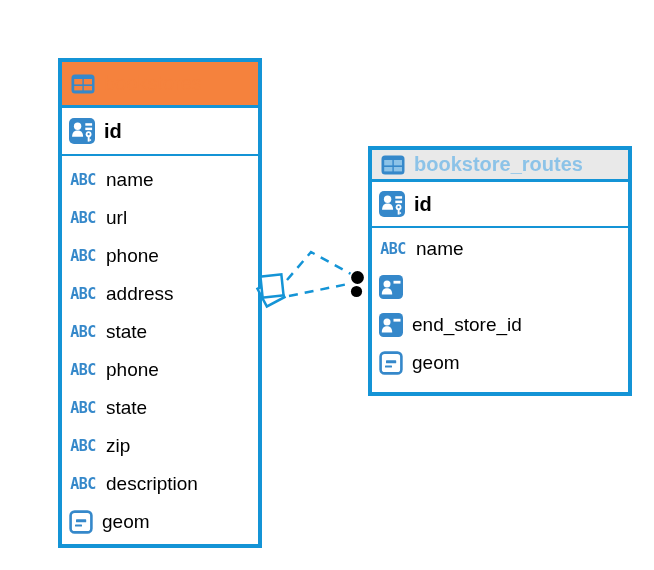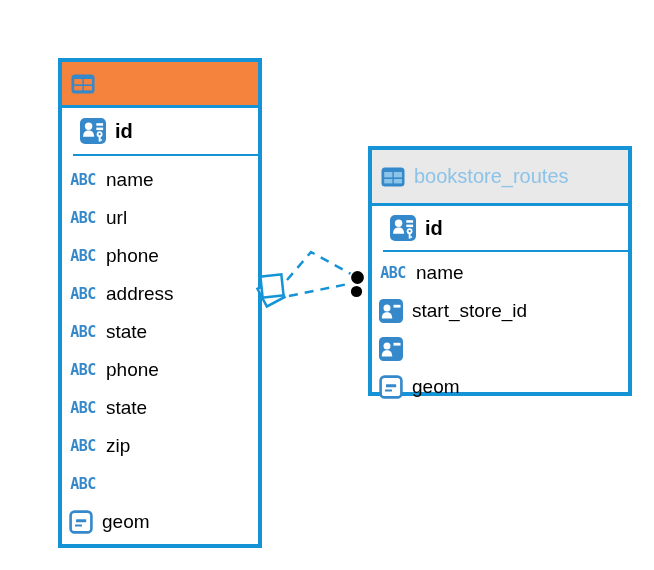--- a/index.html
+++ b/index.html
@@ -13,26 +13,26 @@
   }
   #tbl-bookstores{left:58px;top:58px;width:204px;height:490px;}
   #tbl-routes{left:368px;top:146px;width:264px;height:250px;}
 
   .thead{
     display:flex;align-items:center;gap:9px;padding:0 9px;
     border-bottom:3px solid var(--primary_blue,#1494D6);
     font-size:20px;box-sizing:border-box;
   }
   #tbl-bookstores .thead{height:46px;}
-  #tbl-routes .thead{height:56px;}
+  #tbl-routes .thead{height:32px;font-weight:bold;}
 
   .pk-row{
     display:flex;align-items:center;gap:9px;padding:0 7px;
     border-bottom:2.5px solid var(--primary_blue,#1494D6);
-    font-weight:bold;font-size:20px;box-sizing:border-box;margin-left:11px;
+    font-weight:bold;font-size:20px;box-sizing:border-box;
   }
   #tbl-bookstores .pk-row{height:48px;}
   #tbl-routes .pk-row{height:46px;}
 
   .tbody{padding:5px 0 2px;}
   #tbl-routes .tbody{padding:2px 0 2px;}
   .frow{
     display:flex;align-items:center;gap:9px;padding:0 7px;height:38px;
     font-size:19px;box-sizing:border-box;
   }
@@ -142,20 +142,21 @@
       <div class="frow">
         <span class="abc-icon">ABC</span>
         <span>state</span>
       </div>
       <div class="frow">
         <span class="abc-icon">ABC</span>
         <span>zip</span>
       </div>
       <div class="frow">
         <span class="abc-icon">ABC</span>
+        <span>description</span>
       </div>
       <div class="frow">
         <span class="svg-icon">
           <svg width="24" height="24">
               <use href="#sym-geom"></use>
             </svg>
         </span>
         <span>geom</span>
       </div>
     </div>
@@ -182,28 +183,28 @@
       <div class="frow">
         <span class="abc-icon">ABC</span>
         <span>name</span>
       </div>
       <div class="frow">
         <span class="svg-icon">
           <svg width="24" height="24">
               <use href="#sym-ref"></use>
             </svg>
         </span>
-        <span>start_store_id</span>
       </div>
       <div class="frow">
         <span class="svg-icon">
           <svg width="24" height="24">
               <use href="#sym-ref"></use>
             </svg>
         </span>
+        <span>end_store_id</span>
       </div>
       <div class="frow">
         <span class="svg-icon">
           <svg width="24" height="24">
               <use href="#sym-geom"></use>
             </svg>
         </span>
         <span>geom</span>
       </div>
     </div>

